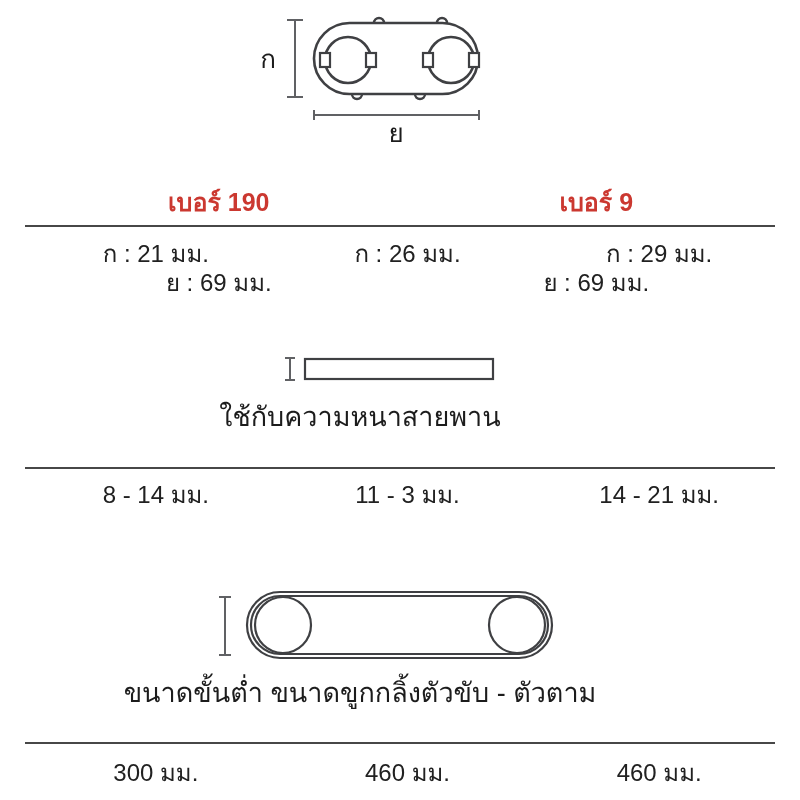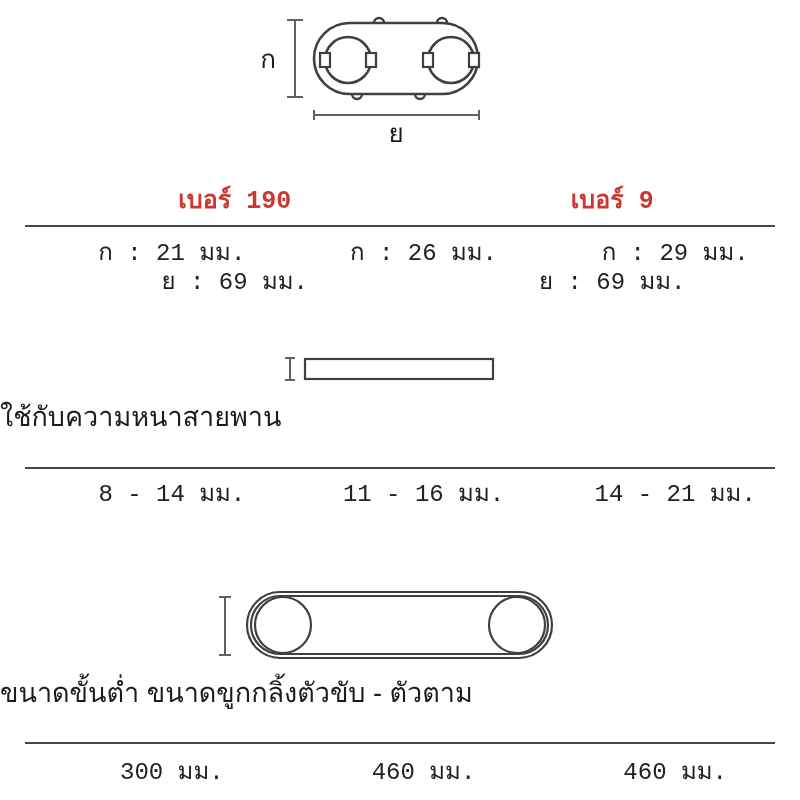--- a/index.html
+++ b/index.html
@@ -10,24 +10,23 @@
   .sheet{
     position:relative;
     width:800px;
     height:800px;
     background:#ffffff;
     overflow:hidden;
   }
   .abs{position:absolute;}
   .row{
     position:absolute;
-    left:46px;
+    left:30px;
     width:755px;
     display:flex;
-    font-family:Liberation Mono, monospace;
   }
   .cell{
     flex:1 1 0;
     text-align:center;
     white-space:nowrap;
   }
   .header-row{top:187px;}
   .header-cell{
     font-size:25px;
     font-weight:bold;
@@ -48,23 +47,23 @@
     left:25px;
     width:750px;
     height:2px;
     background:#474747;
   }
   .rule-1{top:225px;}
   .rule-2{top:467px;}
   .rule-3{top:742px;}
   .caption{
     position:absolute;
-    left:0;
+    left:12px;
     width:696px;
-    text-align:left;
+    text-align:center;
     font-size:27px;
     line-height:34px;
     color:#1c1c1c;
   }
   .caption-belt{top:400px;}
   .caption-pulley{top:676px;}
   .dim-label{
     position:absolute;
     text-align:center;
     font-size:26px;
@@ -143,21 +142,21 @@
       <line x1="5" y1="29" x2="15" y2="29"></line>
     </g>
     <rect x="25" y="8" width="188" height="20" fill="#ffffff" stroke="#3f4043" stroke-width="2.2"></rect>
   </svg>
   <div class="caption caption-belt">ใช้กับความหนาสายพาน</div>
 
   <div class="rule rule-2"></div>
 
   <div class="row row-thickness">
     <div class="cell data-cell">8 - 14 มม.</div>
-    <div class="cell data-cell">11 - 16 มม.</div>
+    <div class="cell data-cell">11 - 3 มม.</div>
     <div class="cell data-cell">14 - 21 มม.</div>
   </div>
 
   <svg class="abs" style="left:210px;top:585px;" width="360" height="80" viewBox="0 0 360 80">
     <g stroke="#606164" stroke-width="2">
       <line x1="9" y1="12" x2="21" y2="12"></line>
       <line x1="15" y1="12" x2="15" y2="70"></line>
       <line x1="9" y1="70" x2="21" y2="70"></line>
     </g>
     <g fill="none" stroke="#3f4043" stroke-width="2.2">

